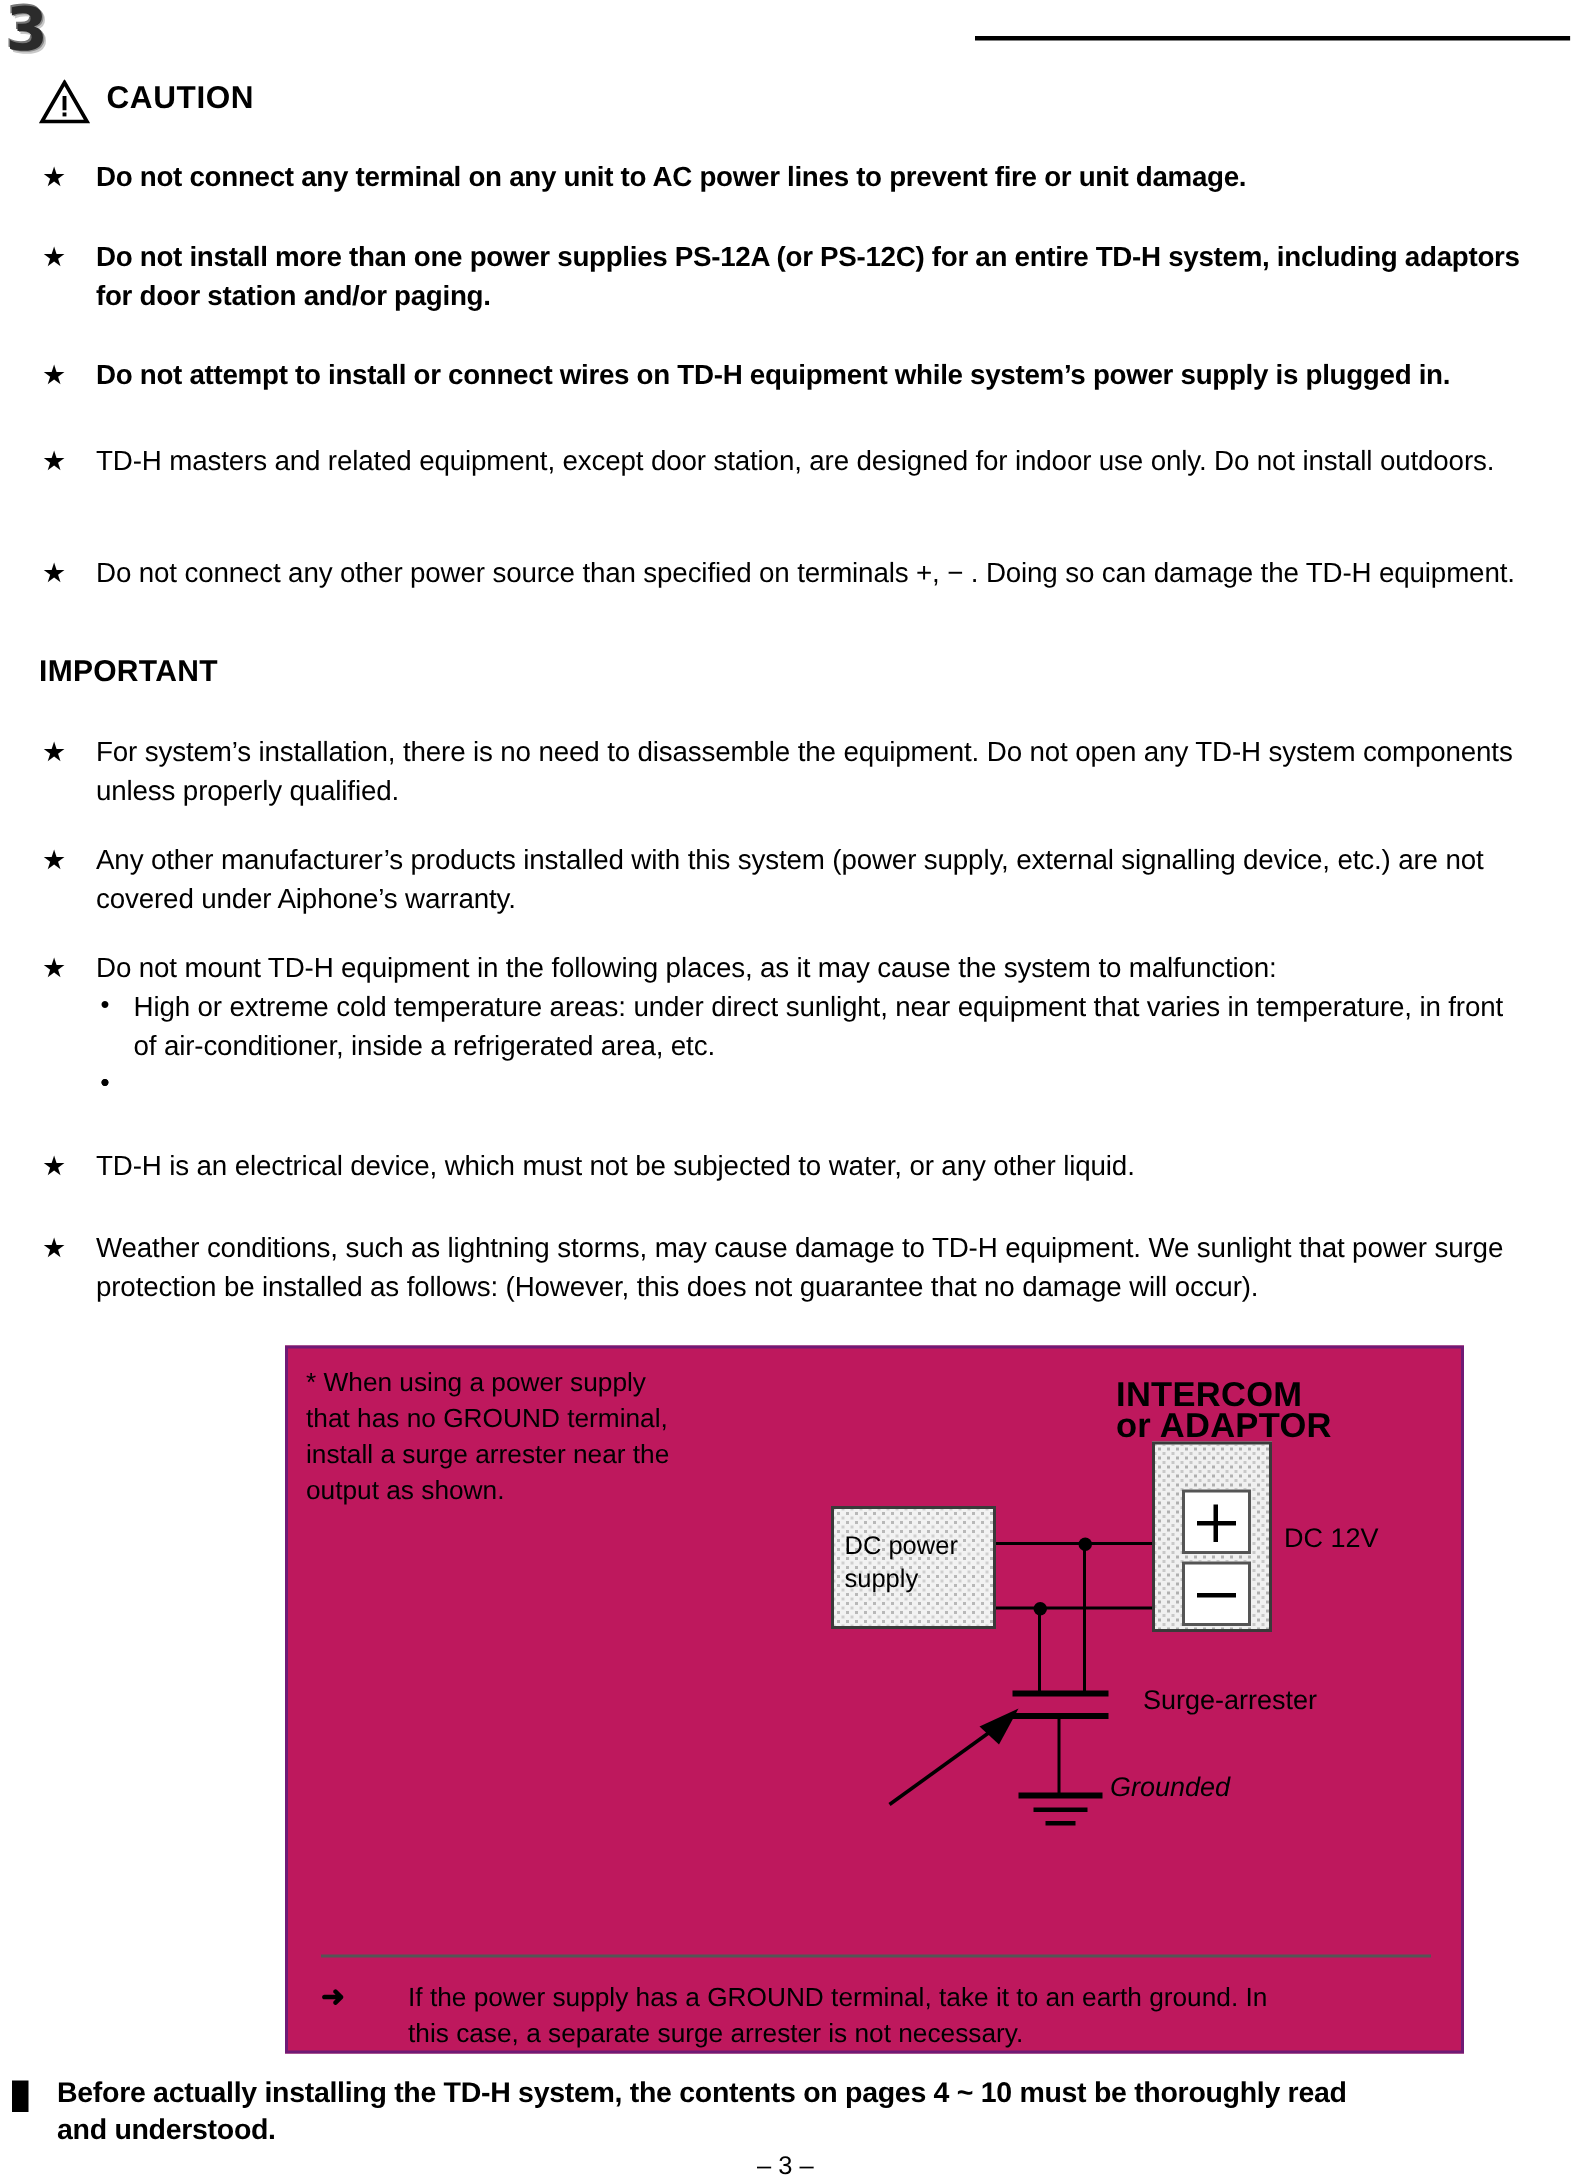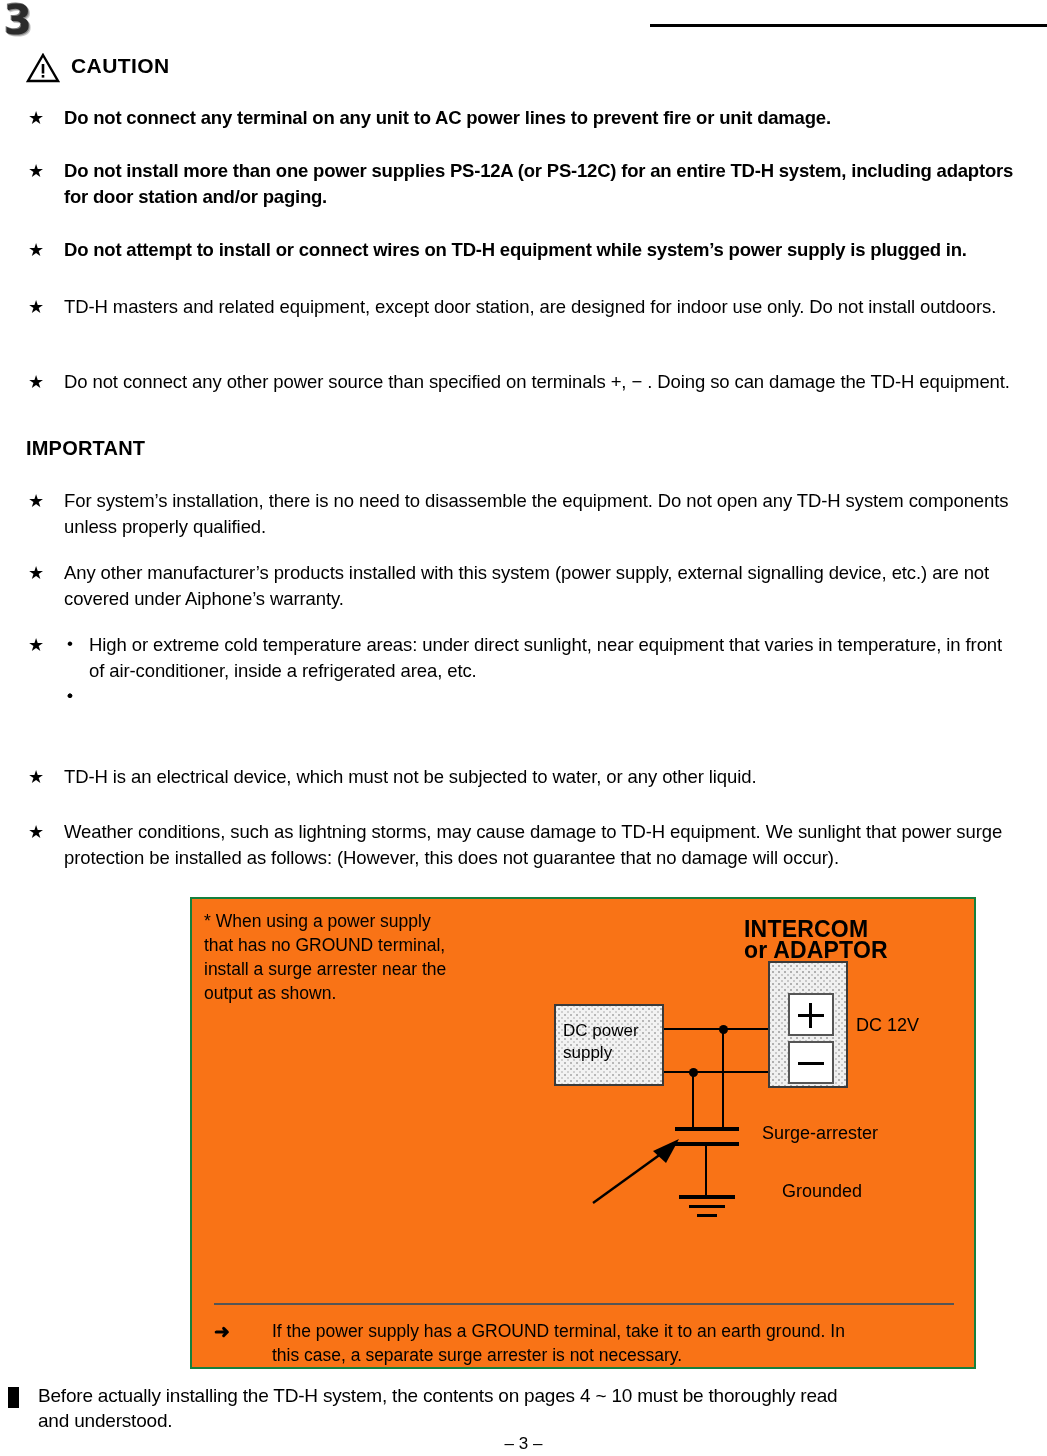--- a/index.html
+++ b/index.html
@@ -138,23 +138,23 @@
     line-height: 26px;
   }
 
   
   #diagram {
     position: absolute;
     left: 190px;
     top: 897px;
     width: 786px;
     height: 472px;
-    border: 2px solid #15803d;
+    border: 2px solid #701a75;
     box-sizing: border-box;
-    background: #f97316;
+    background: #be185d;
   }
   .dg-note {
     position: absolute;
     left: 12px;
     top: 10px;
     font-family: "Liberation Sans", sans-serif;
     font-size: 17.5px;
     line-height: 24px;
     white-space: pre-line;
   }
@@ -271,23 +271,24 @@
   .gnd3 { position: absolute; left: 505px; top: 315px; width: 20px; height: 3px; background: #000; }
 
   .lbl-surge {
     position: absolute;
     left: 570px;
     top: 224px;
     font-size: 18px;
   }
   .lbl-ground {
     position: absolute;
-    left: 590px;
+    left: 548px;
     top: 282px;
     font-size: 18px;
+    font-style: italic;
   }
   .arrester-note {
     position: absolute;
     left: 318px;
     top: 292px;
     font-size: 17px;
     line-height: 22px;
   }
   .arrester-note b { font-weight: bold; }
 
@@ -330,21 +331,21 @@
   #footer-note .sq {
     position: absolute;
     left: 2px;
     top: 4px;
     width: 11px;
     height: 21px;
     background: #000;
   }
   #footer-note .t {
     margin-left: 32px;
-    font-weight: normal;
+    font-weight: bold;
     font-size: 19px;
     line-height: 25px;
     letter-spacing: -0.2px;
     white-space: pre-line;
   }
   #page-number {
     position: absolute;
     left: 0;
     top: 1434px;
     width: 1047px;
@@ -403,20 +404,21 @@
     <div class="txt">For system’s installation, there is no need to disassemble the equipment.  Do not open any TD-H system components unless properly qualified.</div>
   </div>
 
   <div class="blk" style="top:560px;">
     <span class="star">★</span>
     <div class="txt">Any other manufacturer’s products installed with this system (power supply, external signalling device, etc.) are not covered under Aiphone’s warranty.</div>
   </div>
 
   <div class="blk" style="top:632px;">
     <span class="star">★</span>
+    <div class="txt">Do not mount TD-H equipment in the following places, as it may cause the system to malfunction:</div>
     <div class="subs">
       <div class="sub">
         <span class="dot">•</span>
         <span>High or extreme cold temperature areas:  under direct sunlight, near equipment that varies in temperature, in front of air-conditioner, inside a refrigerated area, etc.</span>
       </div>
       <div class="sub">
         <span class="dot">•</span>
       </div>
       <div class="sub">
         <span class="dot">•</span>

